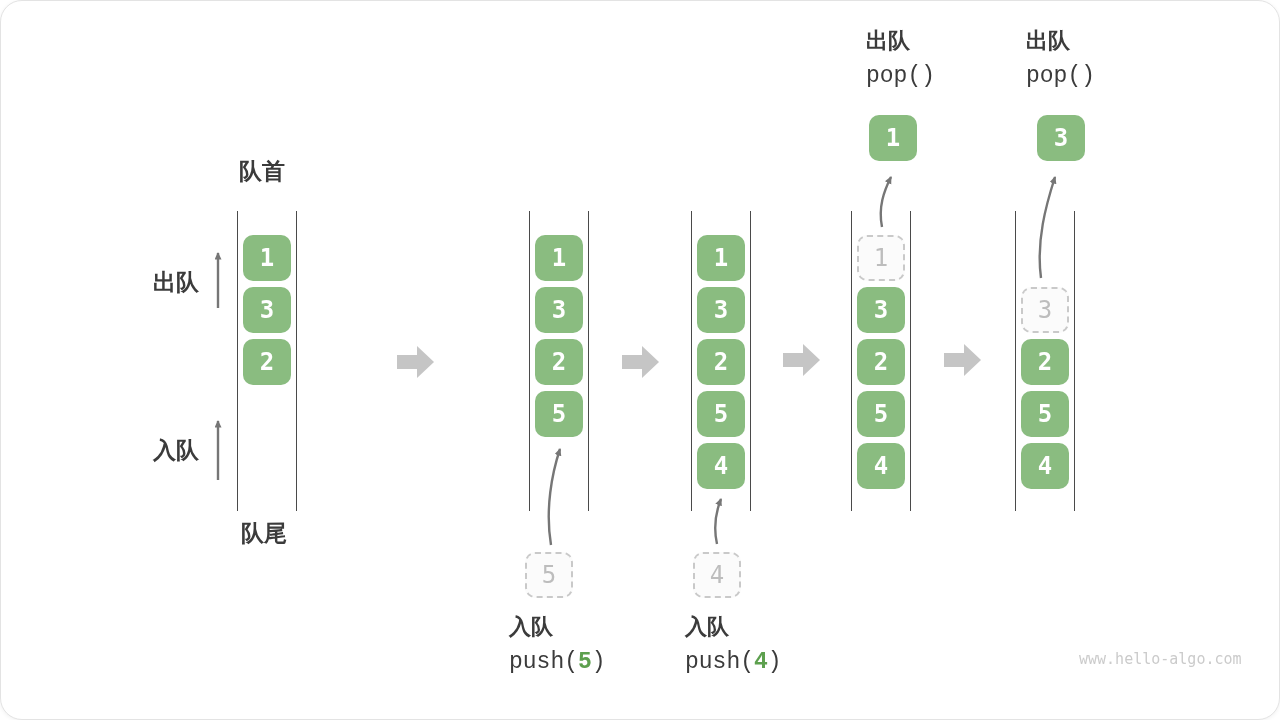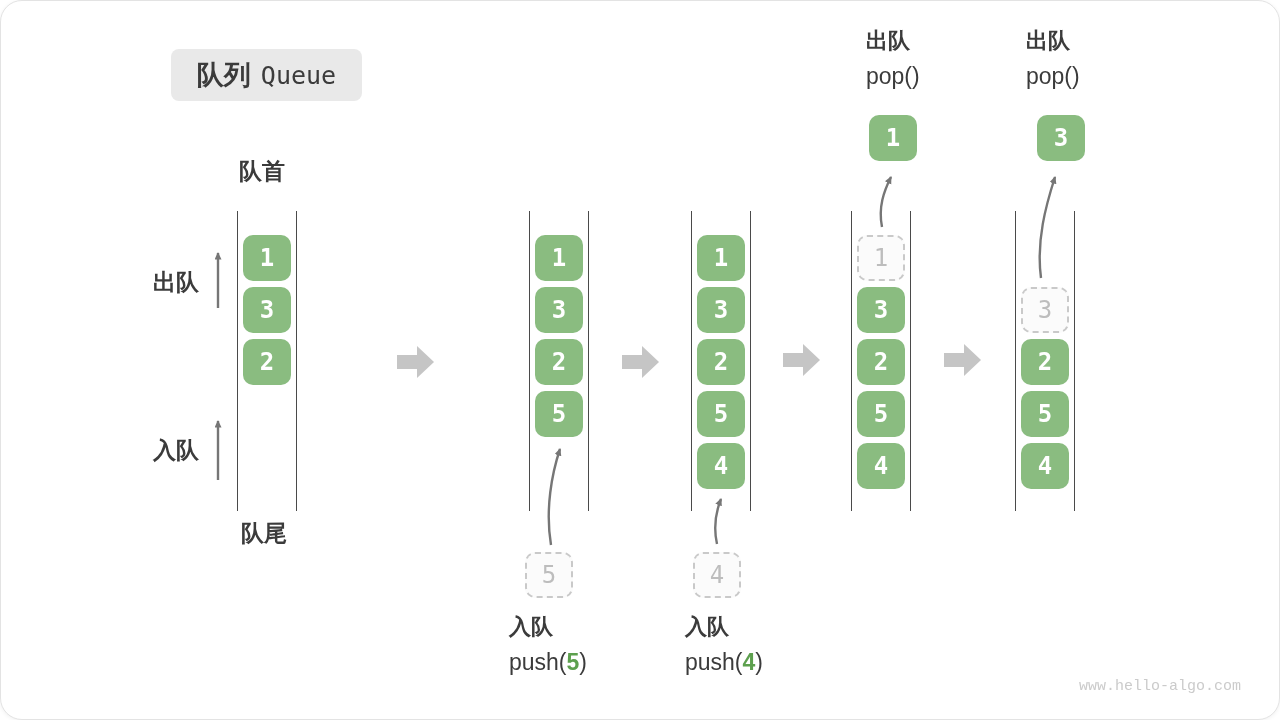--- a/index.html
+++ b/index.html
@@ -36,39 +36,35 @@
     font-size:24px;font-weight:700;
   }
   .cell.solid{background:var(--green);color:var(--green-text);}
   .cell.dashed{
     background:var(--dashed-bg);color:var(--dashed-text);
     border:2px dashed var(--dashed-border);font-weight:400;
   }
   .op-group{position:absolute;display:flex;flex-direction:column;gap:7px;}
   .op-zh{font-size:22px;font-weight:600;color:var(--text-dark);line-height:28px;}
   .op-code{
-    font-family:Liberation Sans, sans-serif;
+    font-family:Liberation Mono, monospace;
     font-size:23px;color:var(--text-dark);line-height:28px;white-space:nowrap;
   }
   .op-code .arg{color:var(--accent-green);font-weight:700;}
   .watermark{
     font-family:"DejaVu Sans Mono","Liberation Mono",monospace;
     font-size:15px;color:var(--watermark);white-space:nowrap;
   }
   svg.overlay{position:absolute;left:0;top:0;pointer-events:none;}
 </style>
 </head>
 <body>
 
 <div id="stage">
 
-  <div class="abs title-box">
-    <span class="title-zh">队列</span>
-    <span class="title-en">Queue</span>
-  </div>
 
   <div class="abs cjk-label" style="left:238px;top:155px;font-family:Liberation Mono, monospace;">队首</div>
   <div class="abs cjk-label" style="left:240px;top:517px;">队尾</div>
   <div class="abs cjk-label" style="left:152px;top:266px;">出队</div>
   <div class="abs cjk-label" style="left:152px;top:434px;">入队</div>
 
   <svg class="overlay" width="1280" height="720" viewBox="0 0 1280 720">
     <defs>
       <marker id="ah" markerWidth="9" markerHeight="9" refX="6.5" refY="3.5" orient="auto" markerUnits="userSpaceOnUse">
         <path d="M0,0 L7.5,3.5 L0,7 Z" fill="#767676"></path>
@@ -82,21 +78,21 @@
     <path d="M716 543 C712 525, 716 508, 720 498" stroke="#767676" stroke-width="2.4" fill="none" marker-end="url(#ah)"></path>
     <path d="M881 226 C877 206, 883 190, 890 176" stroke="#767676" stroke-width="2.4" fill="none" marker-end="url(#ah)"></path>
     <path d="M1040 277 C1035 240, 1045 204, 1054 176" stroke="#767676" stroke-width="2.4" fill="none" marker-end="url(#ah)"></path>
 
     <path d="M0 9 H20 V0 L37 16 L20 32 V23 H0 Z" transform="translate(396,345)" fill="#c5c5c5"></path>
     <path d="M0 9 H20 V0 L37 16 L20 32 V23 H0 Z" transform="translate(621,345)" fill="#c5c5c5"></path>
     <path d="M0 9 H20 V0 L37 16 L20 32 V23 H0 Z" transform="translate(782,343)" fill="#c5c5c5"></path>
     <path d="M0 9 H20 V0 L37 16 L20 32 V23 H0 Z" transform="translate(943,343)" fill="#c5c5c5"></path>
   </svg>
 
-  <div class="abs watermark" style="left:1078px;top:677px;font-family:Liberation Mono, monospace;">www.hello-algo.com</div>
+  <div class="abs watermark" style="left:1078px;top:649px;">www.hello-algo.com</div>
 <div class="column" style="left: 236px;"></div>
     <div class="cell solid" style="left: 242px; top: 234px;">1</div>
     <div class="cell solid" style="left: 242px; top: 286px;">3</div>
     <div class="cell solid" style="left: 242px; top: 338px;">2</div>
     <div class="column" style="left: 528px;"></div>
     <div class="cell solid" style="left: 534px; top: 234px;">1</div>
     <div class="cell solid" style="left: 534px; top: 286px;">3</div>
     <div class="cell solid" style="left: 534px; top: 338px;">2</div>
     <div class="cell solid" style="left: 534px; top: 390px;">5</div>
     <div class="cell dashed" style="left: 524px; top: 551px;">5</div>

